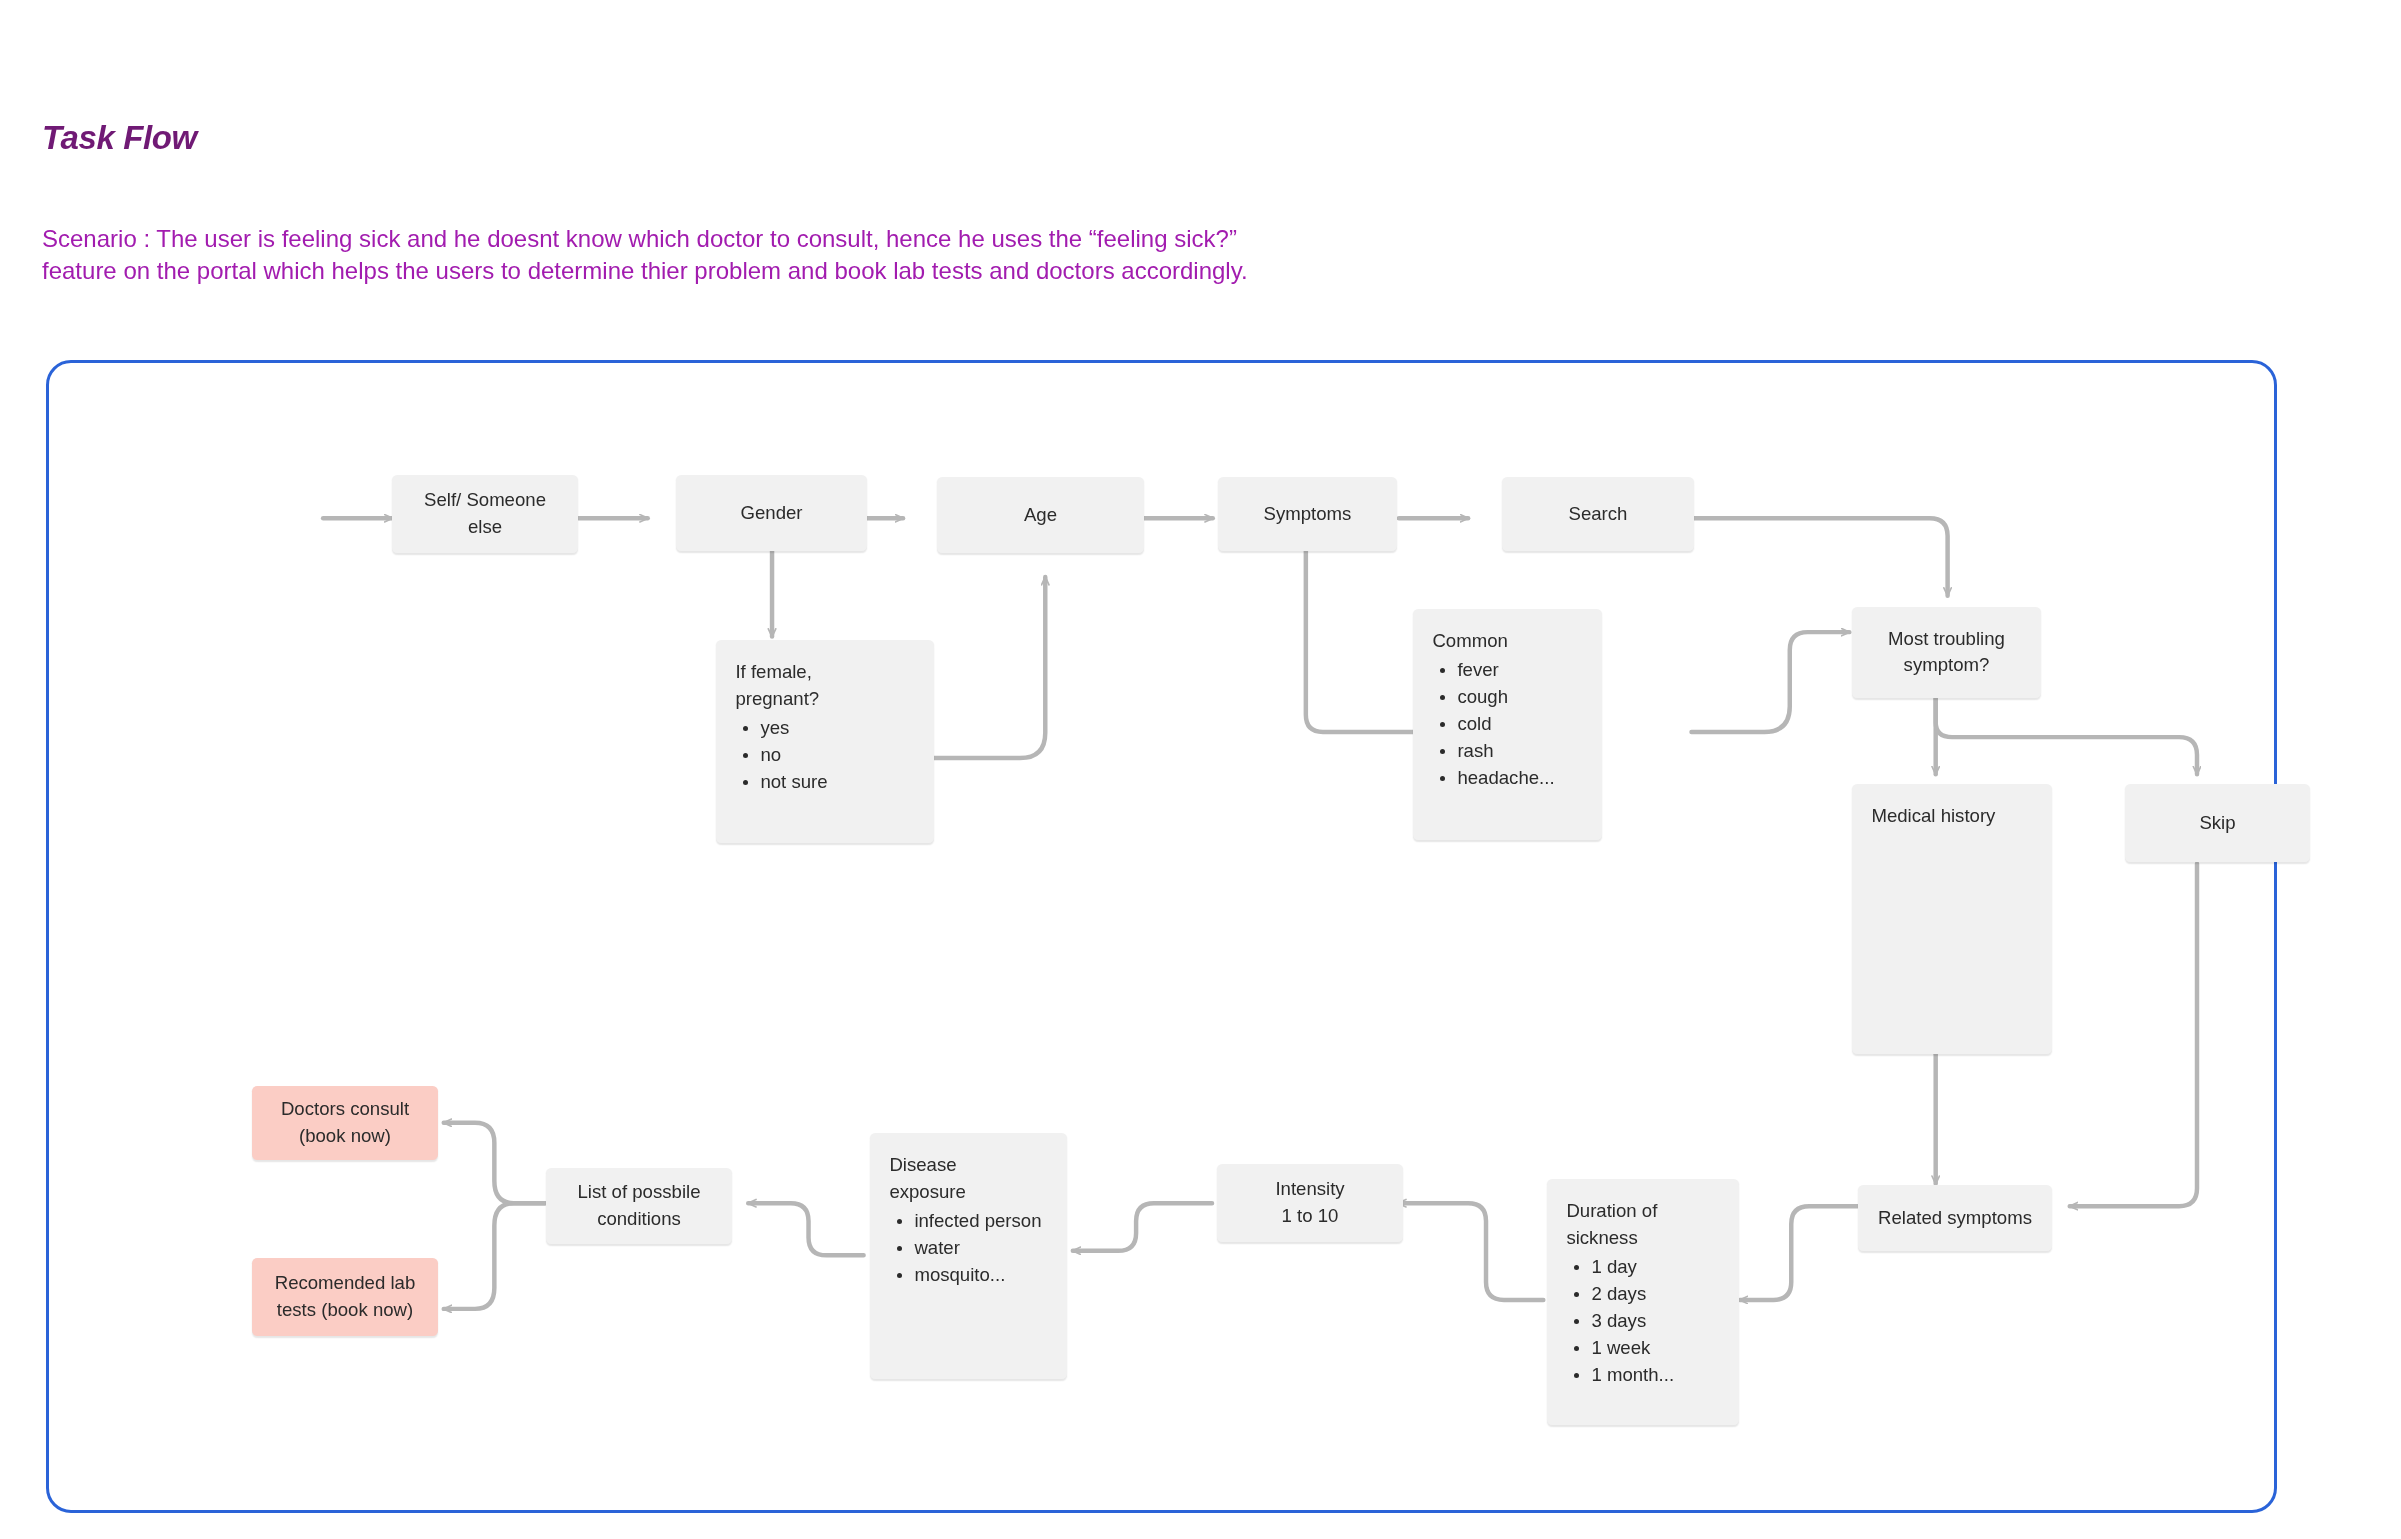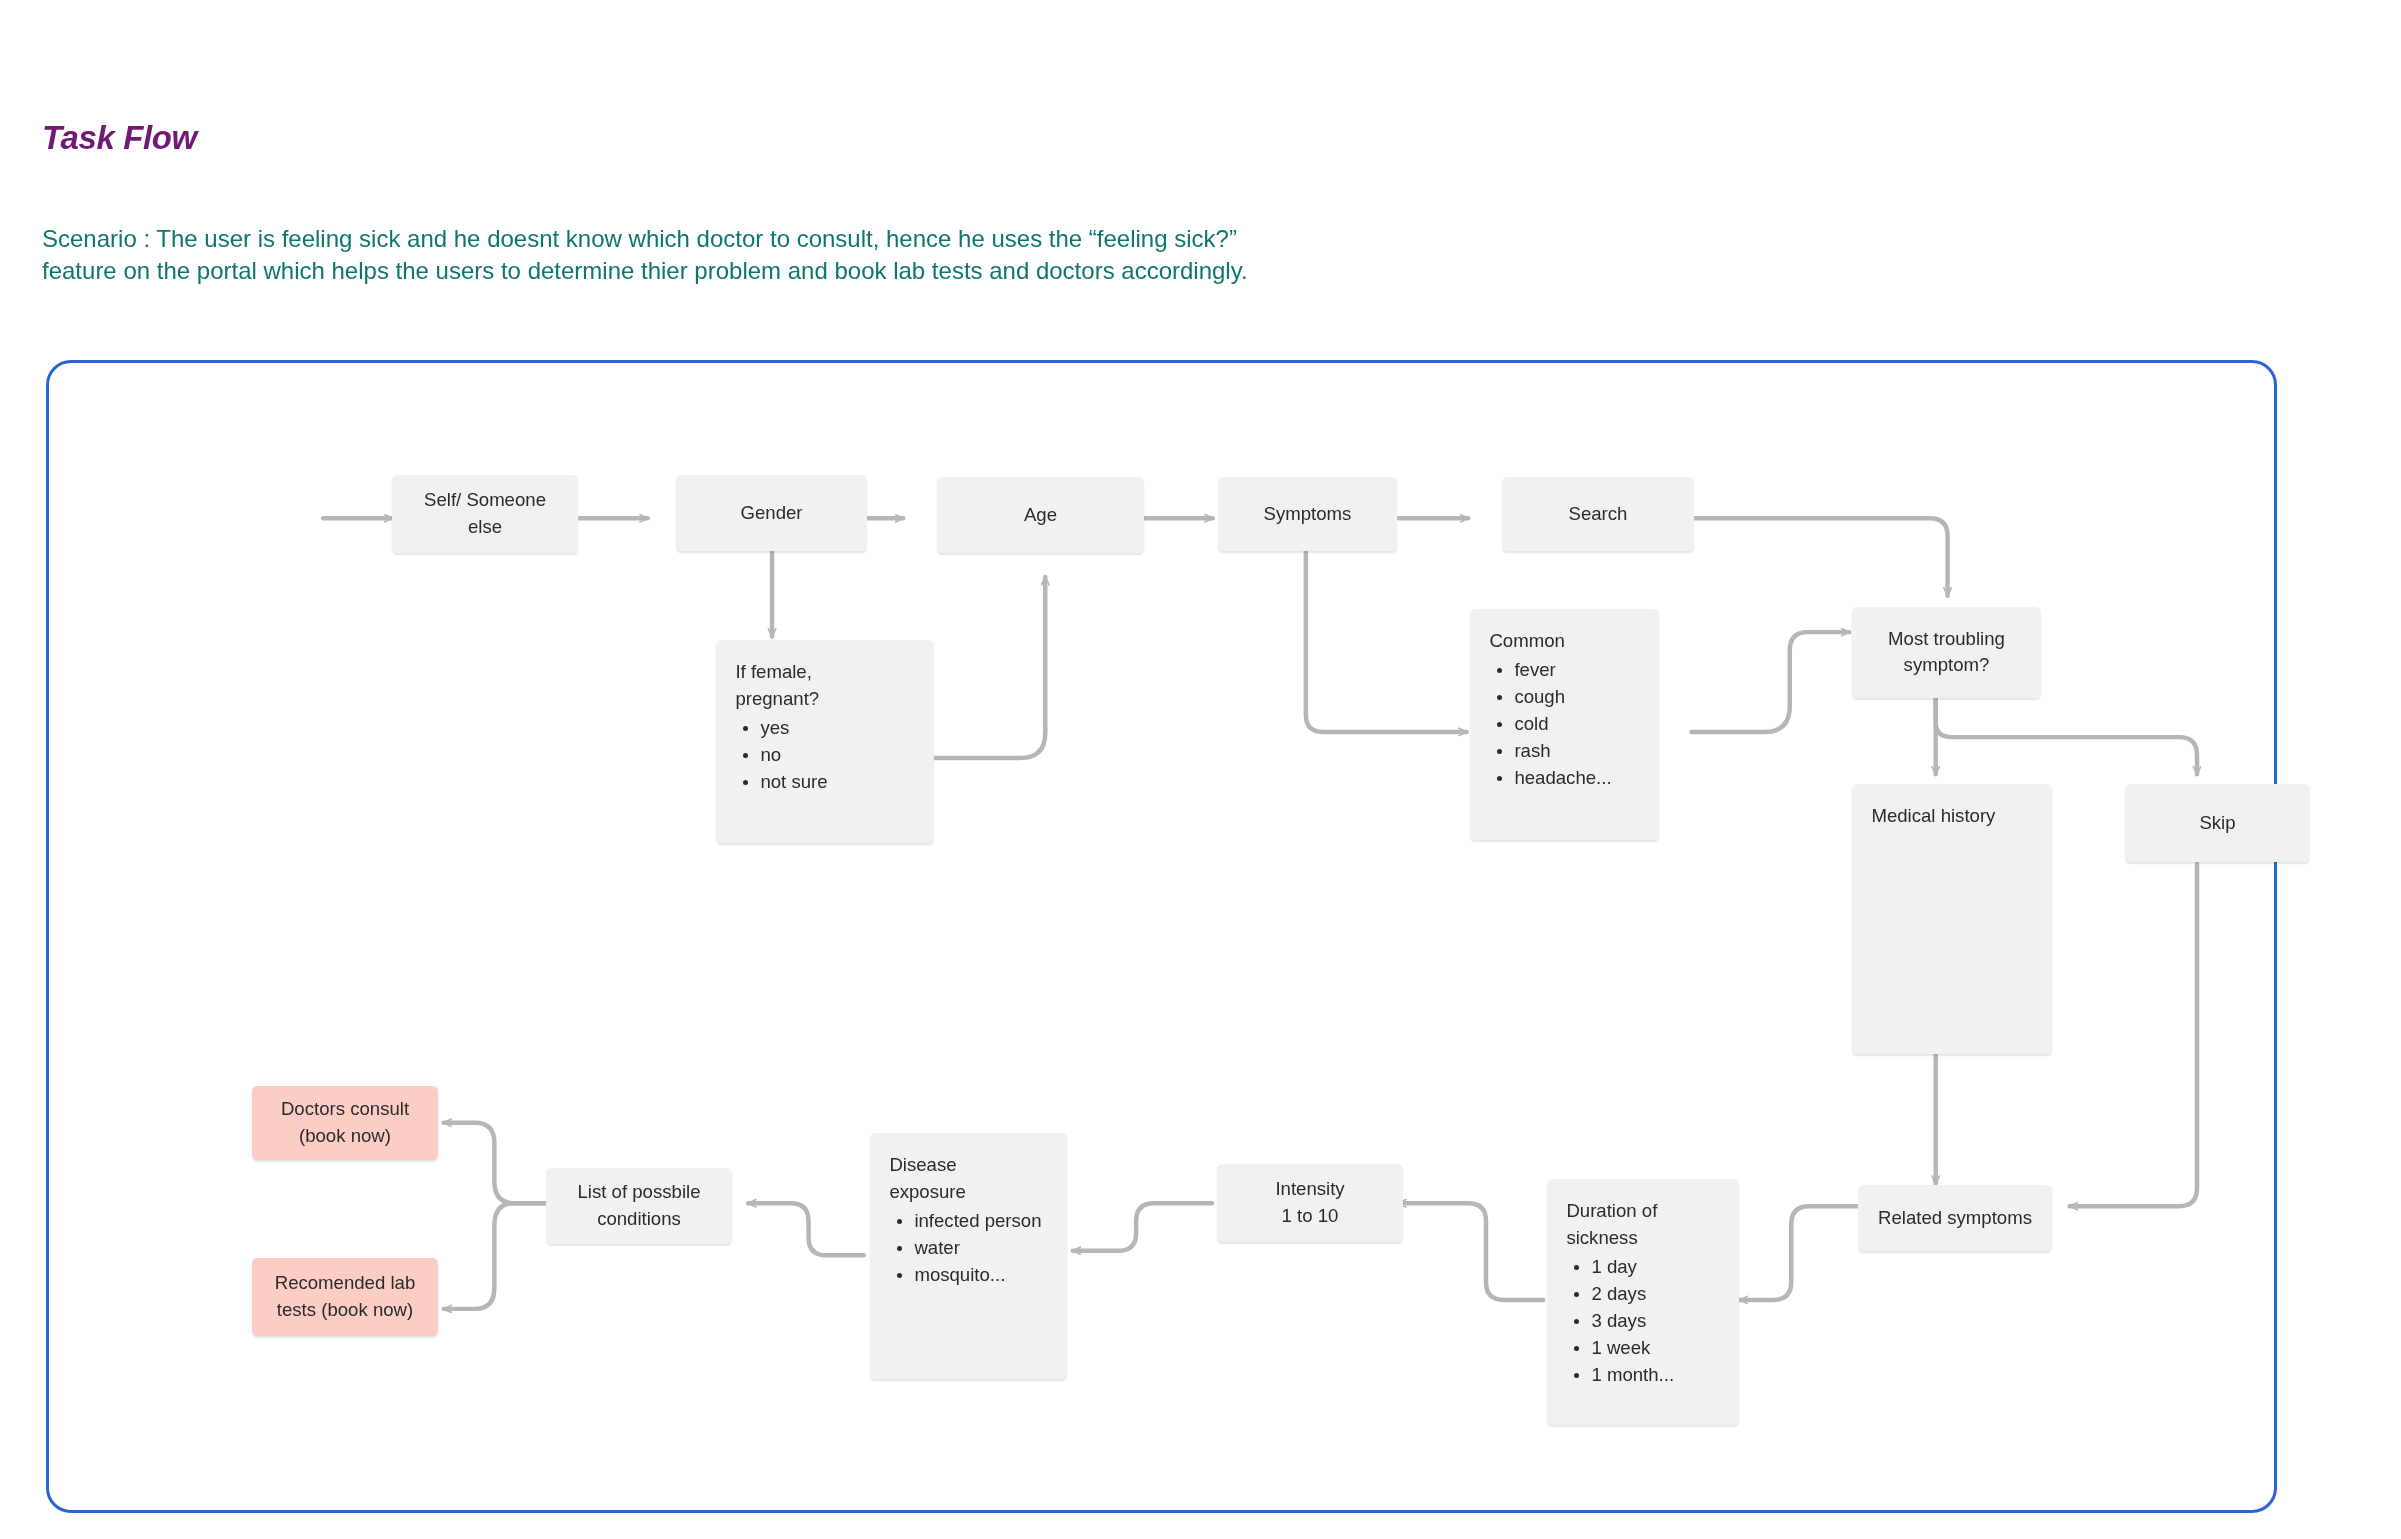--- a/index.html
+++ b/index.html
@@ -12,21 +12,21 @@
   #page{position:relative;width:2401px;height:1539px;overflow:hidden;background:#fff;}
 
   
   #title{
     position:absolute;left:42px;top:119px;
     font-size:33px;font-weight:bold;font-style:italic;
     color:#701a75;letter-spacing:-0.4px;
   }
   #scenario{
     position:absolute;left:42px;top:223px;width:2010px;
-    font-size:24px;line-height:1.35;color:#0f766e;font-weight:400;
+    font-size:24px;line-height:1.35;color:#a21caf;font-weight:400;
   }
   #scenario .ln{display:block;}
 
   
   #frame{
     position:absolute;left:46px;top:360px;
     width:2231px;height:1153px;
     border:3px solid #2a63d8;border-radius:25px;
     box-sizing:border-box;background:#fff;
   }
@@ -149,21 +149,21 @@
       <span>If female,</span>
       <span>pregnant?</span>
     </div>
     <ul>
       <li>yes</li>
       <li>no</li>
       <li>not sure</li>
     </ul>
   </div>
 
-  <div class="node listbox" style="left:1470px;top:609px;width:189px;height:231px;">
+  <div class="node listbox" style="left:1413px;top:609px;width:189px;height:231px;">
     <div class="hdr">
       <span>Common</span>
     </div>
     <ul>
       <li>fever</li>
       <li>cough</li>
       <li>cold</li>
       <li>rash</li>
       <li>headache...</li>
     </ul>

